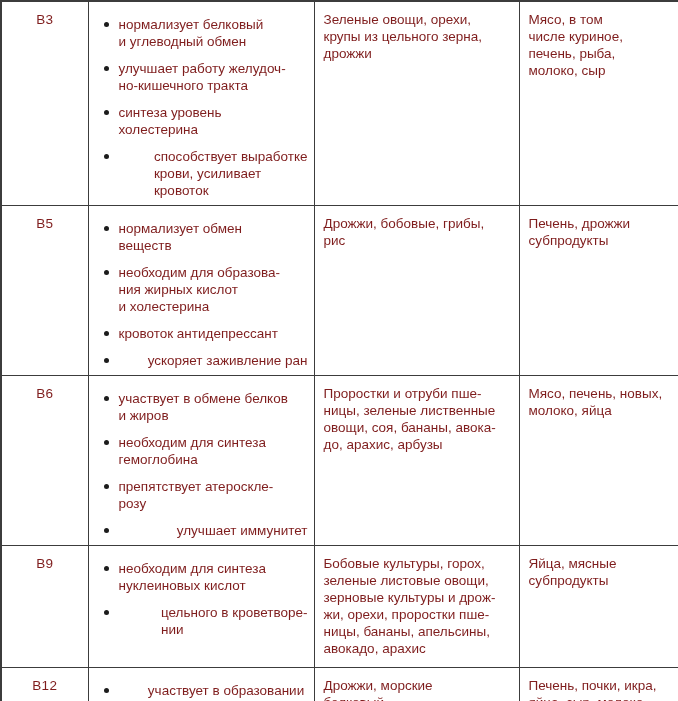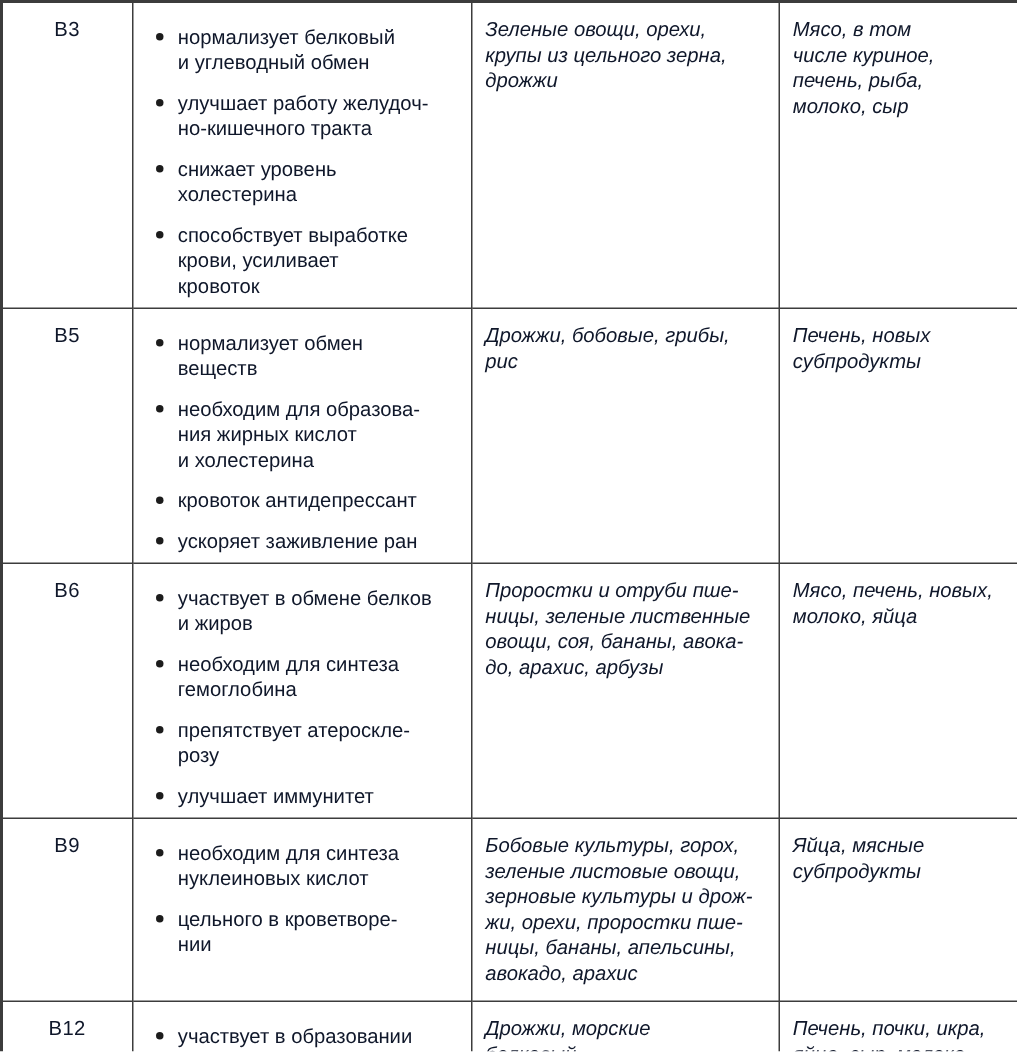--- a/index.html
+++ b/index.html
@@ -6,21 +6,21 @@
     margin: 0;
     padding: 0;
     background: #ffffff;
   }
   .page {
     width: 678px;
     height: 701px;
     background: #ffffff;
     box-sizing: border-box;
     font-family: "Liberation Sans", "DejaVu Sans", sans-serif;
-    color: #0f172a;
+    color: #7f1d1d;
     overflow: hidden;
   }
   table.vitamin-table {
     width: 678px;
     border-collapse: collapse;
     table-layout: fixed;
     border: 2px solid #3c3c3c;
   }
   table.vitamin-table td {
     border: 1px solid #3c3c3c;
@@ -54,35 +54,35 @@
     padding: 0;
     list-style: none;
   }
   ul.fn-list li {
     display: flex;
     align-items: flex-start;
     margin: 0 0 10px 0;
   }
   ul.fn-list li:last-child {
     margin-bottom: 0;
+    justify-content: space-between;
   }
   .dot {
     flex: 0 0 auto;
     width: 5px;
     height: 5px;
     border-radius: 50%;
     background: #1c1c1c;
     margin: 6px 10px 0 1px;
   }
   .fn-text {
     white-space: pre-line;
   }
   td.src-cell {
     padding: 9px 6px 6px 9px;
-    font-style: italic;
   }
   td.src-cell span {
     white-space: pre-line;
   }
 </style>
 </head>
 <body>
 
 <div class="page">
   <table class="vitamin-table">
@@ -105,21 +105,21 @@
                 <span class="fn-text">нормализует белковый
 и углеводный обмен</span>
               </li>
             <li>
                 <span class="dot"></span>
                 <span class="fn-text">улучшает работу желудоч-
 но-кишечного тракта</span>
               </li>
             <li>
                 <span class="dot"></span>
-                <span class="fn-text">снижает  уровень
+                <span class="fn-text">синтеза  уровень
 холестерина</span>
               </li>
             <li>
                 <span class="dot"></span>
                 <span class="fn-text">способствует выработке
 крови, усиливает
 кровоток</span>
               </li>
           </ul>
         </td>
@@ -161,21 +161,21 @@
                 <span class="dot"></span>
                 <span class="fn-text">ускоряет заживление ран</span>
               </li>
           </ul>
         </td>
         <td class="src-cell">
           <span>Дрожжи, бобовые, грибы,
 рис</span>
         </td>
         <td class="src-cell">
-          <span>Печень, новых
+          <span>Печень, дрожжи
 субпродукты</span>
         </td>
       </tr>
 
       <tr class="r3">
         <td class="vit-cell">
           <span>В6</span>
         </td>
         <td class="fn-cell">
           <ul class="fn-list">

